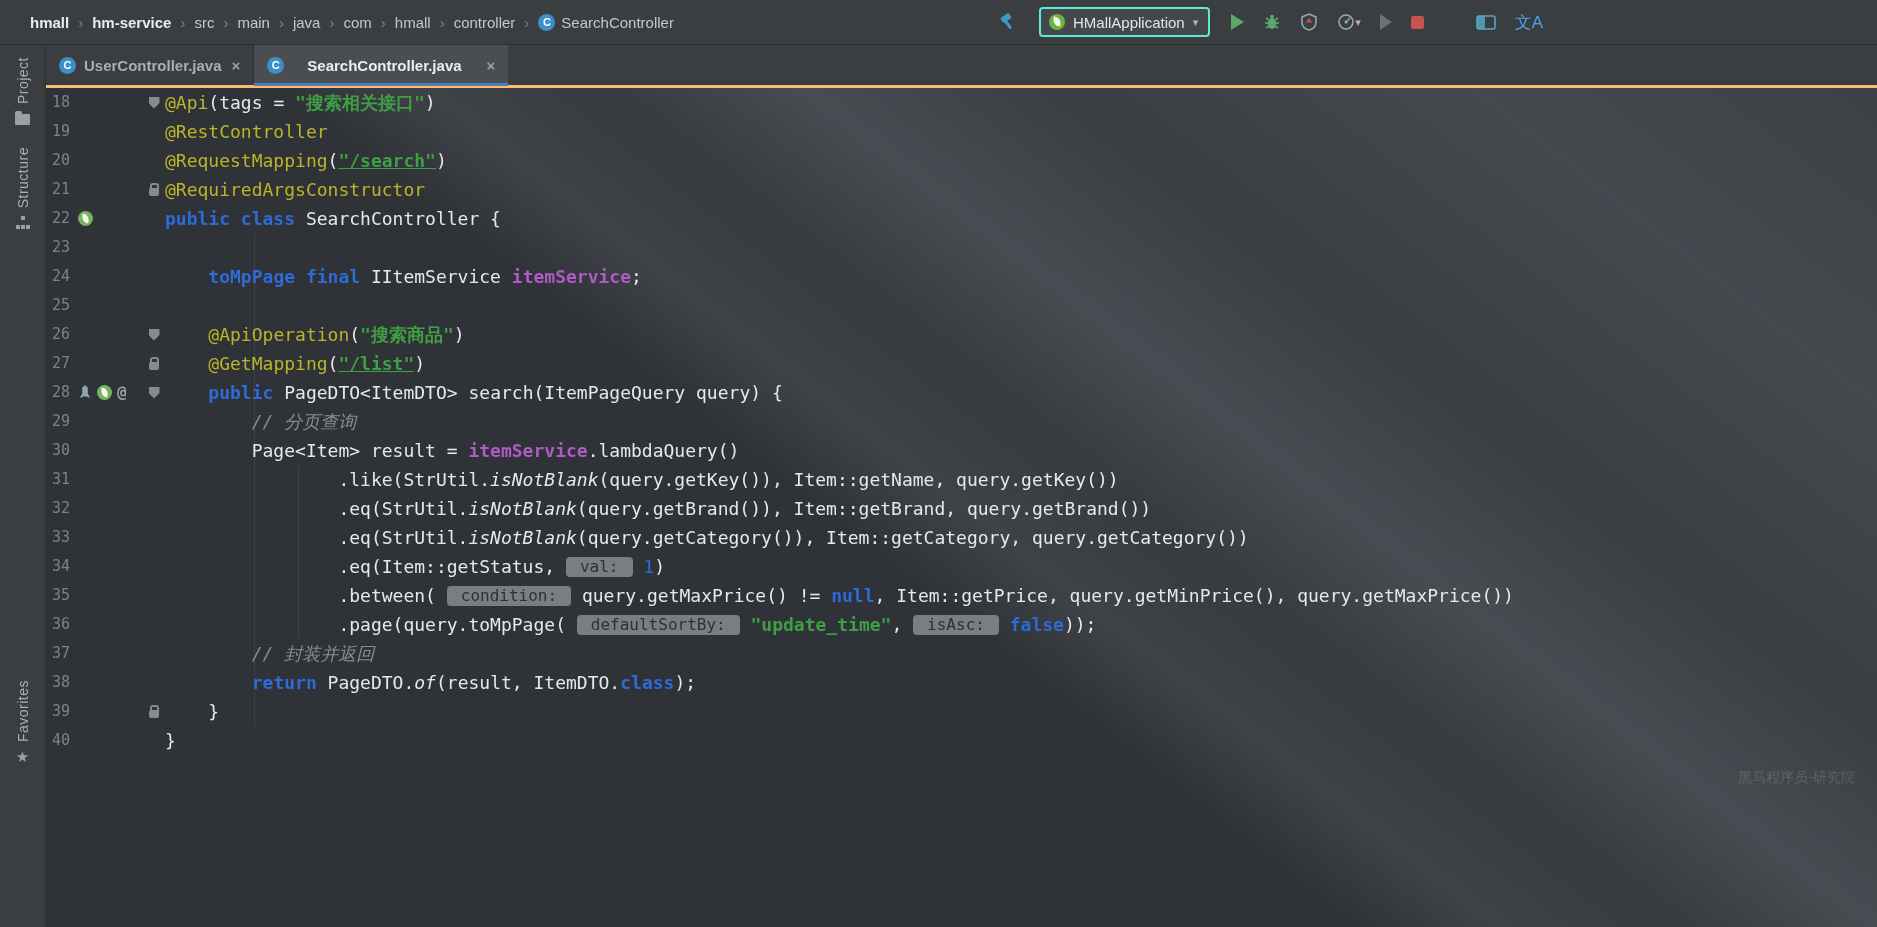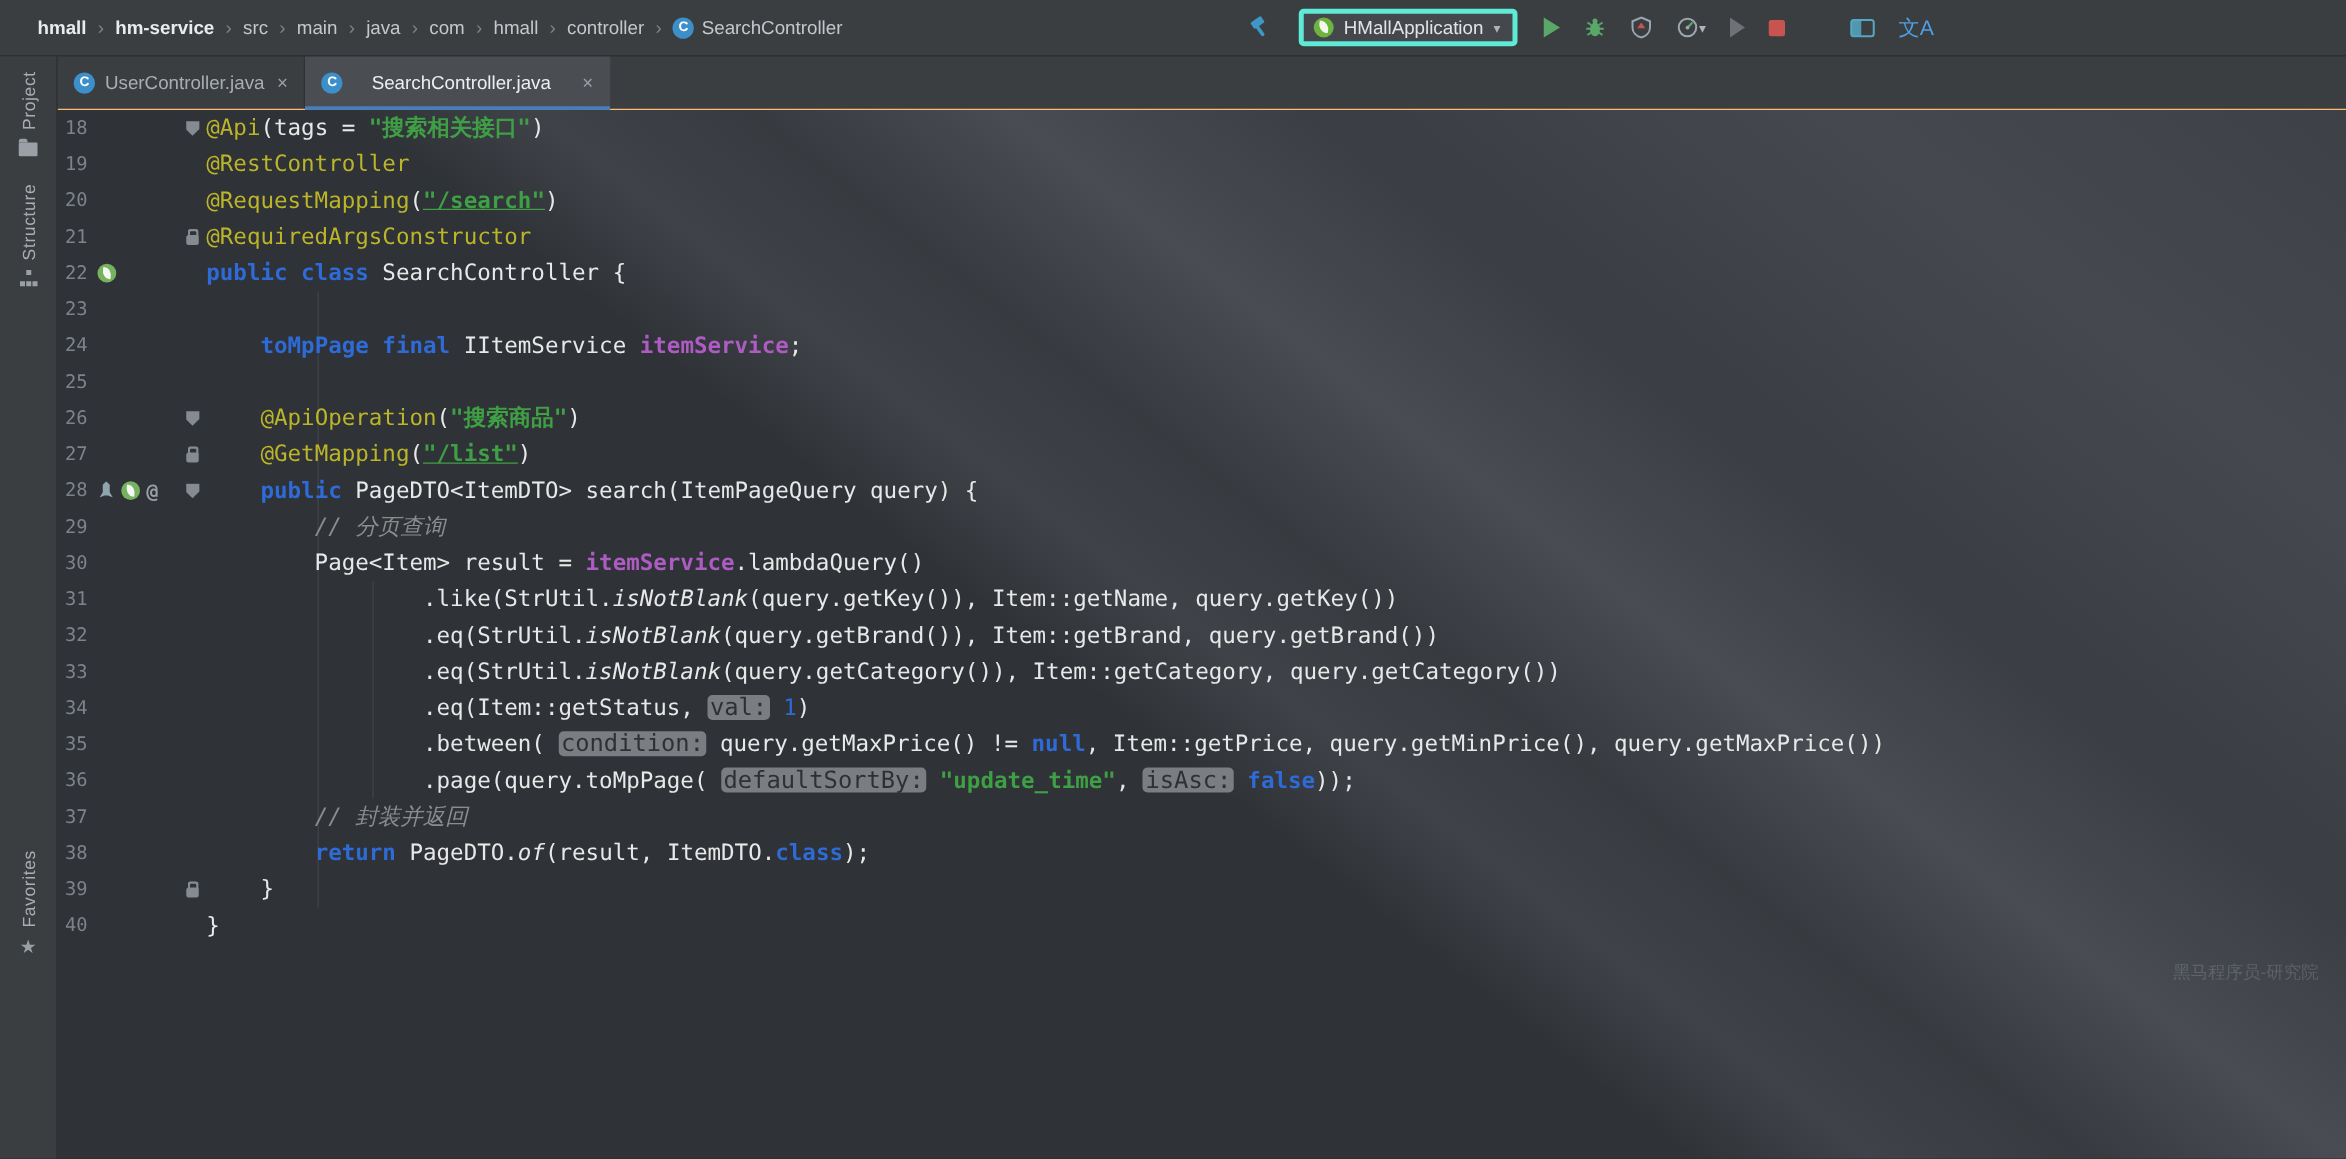--- a/index.html
+++ b/index.html
@@ -20,21 +20,21 @@
   }
   .breadcrumbs { display:flex; align-items:center; padding-left:30px; gap:9px; font-size:15px; color:#C4C8CC; }
   .crumb { display:flex; align-items:center; gap:6px; cursor:default; white-space:nowrap; }
   .crumb.bold { font-weight:bold; color:#E9EBED; }
   .crumb-sep { color:#7E838A; font-size:15px; }
 
   .run-cluster { position:absolute; left:996px; top:0; height:100%; display:flex; align-items:center; gap:15px; }
   .icon-btn { background:none; border:none; padding:2px; display:flex; align-items:center; cursor:pointer; }
   .run-combo {
     display:flex; align-items:center; gap:8px; height:30px; padding:0 10px 0 8px;
-    border:4px solid #5eead4; border-radius:4px; background:#44474B; color:#E2E5E8; font-size:15px; cursor:pointer;
+    border:2px solid #5eead4; border-radius:4px; background:#44474B; color:#E2E5E8; font-size:15px; cursor:pointer;
     margin:0 4px;
   }
   .spring-icon { width:16px; height:16px; border-radius:50%; background:#6DB33F; position:relative; }
   .spring-icon::after {
     content:""; position:absolute; left:4px; top:3px; width:8px; height:9px;
     background:#F2F7EE; border-radius:0 80% 10% 80%; transform:rotate(10deg);
   }
   .combo-caret, .mini-caret { color:#B0B4B8; font-size:11px; }
   .tri { width:0; height:0; border-top:8px solid transparent; border-bottom:8px solid transparent; }
   .tri-run  { border-left:13px solid var(--accent-run,#59A869); }
@@ -59,21 +59,21 @@
   .ic-folder::before { content:""; position:absolute; top:-3px; left:0; width:7px; height:3px; background:#9AA0A6; border-radius:2px 2px 0 0; }
   .ic-structure { width:14px; height:14px; position:relative; }
   .ic-structure::before {
     content:""; position:absolute; left:5px; top:0; width:4px; height:4px; background:#9AA0A6;
     box-shadow:-5px 9px 0 #9AA0A6, 0 9px 0 #9AA0A6, 5px 9px 0 #9AA0A6;
   }
   .ic-star { color:#9AA0A6; font-size:15px; line-height:1; font-family:"DejaVu Sans", sans-serif; }
 
   
   .content { flex:1; display:flex; flex-direction:column; min-width:0; }
-  .tabbar { flex:none; height:43px; background:#3B3E40; border-bottom:1px solid #fdba74; display:flex; z-index:1; }
+  .tabbar { flex:none; height:43px; background:#3B3E40; border-bottom:3px solid #fdba74; display:flex; z-index:1;font-weight:bold; }
   .tab {
     display:flex; align-items:center; gap:8px; padding:0 13px; font-size:15px; color:#A9AEB4;
     border-right:1px solid rgba(0,0,0,0.18); cursor:pointer; position:relative; white-space:nowrap;
   }
   .tab.active { background:#4A4E53; color:#ECEEF0;gap:23px; }
   .tab.active::after { content:""; position:absolute; left:0; right:0; bottom:-1px; height:3px; background:var(--tab-underline,#4A7EB8); }
   .tab-close { color:#9AA0A6; font-size:15px; margin-left:2px; }
   .class-icon {
     width:17px; height:17px; border-radius:50%; background:var(--class-icon,#3C8FC8);
     color:#FFFFFF; font-size:11px; font-weight:bold; display:flex; align-items:center; justify-content:center; flex:none;
@@ -105,21 +105,21 @@
   .tk-ann { color:var(--annotation,#BBB529); }
   .tk-str { color:var(--string,#3F9F45); font-weight:bold; }
   .tk-strl{ color:var(--string,#3F9F45); font-weight:bold; text-decoration:underline; }
   .tk-kw  { color:var(--keyword,#2E6BD6); font-weight:bold;margin-top:32px; }
   .tk-num { color:var(--keyword,#2E6BD6); }
   .tk-fld { color:var(--field,#AE5BC4); font-weight:bold; }
   .tk-cmt { color:var(--comment,#8C8C8C); font-style:italic; }
   .tk-it  { font-style:italic; }
   .tk-hint {
     display:inline-block; background:var(--hint-bg,#7A7E82); color:var(--hint-fg,#2E3134);
-    font-size:19px; line-height:20px; padding:0 2px; border-radius:4px; vertical-align:middle;
+    font-size:16px; line-height:20px; padding:0 14px; border-radius:4px; vertical-align:middle;
     transform:translateY(-1px);
   }
 
   
   .gi-bean { width:15px; height:15px; border-radius:50%; background:#77B25F; position:relative; flex:none; }
   .gi-bean::after { content:""; position:absolute; left:4px; top:3px; width:7px; height:9px; background:#F4F7F2; border-radius:0 80% 10% 80%; transform:rotate(8deg); }
   .gi-endpoint { width:14px; height:15px; background:#8FA3B0; flex:none;
     clip-path:polygon(50% 0, 70% 18%, 70% 58%, 88% 86%, 60% 76%, 40% 76%, 12% 86%, 30% 58%, 30% 18%); }
   .gi-at { color:#9AA0A6; font-size:16px; font-weight:bold; line-height:1; font-family:"DejaVu Sans Mono", monospace; }
   .fold-open { width:11px; height:12px; background:#868B91; clip-path:polygon(0 0,100% 0,100% 55%,50% 100%,0 55%); }

